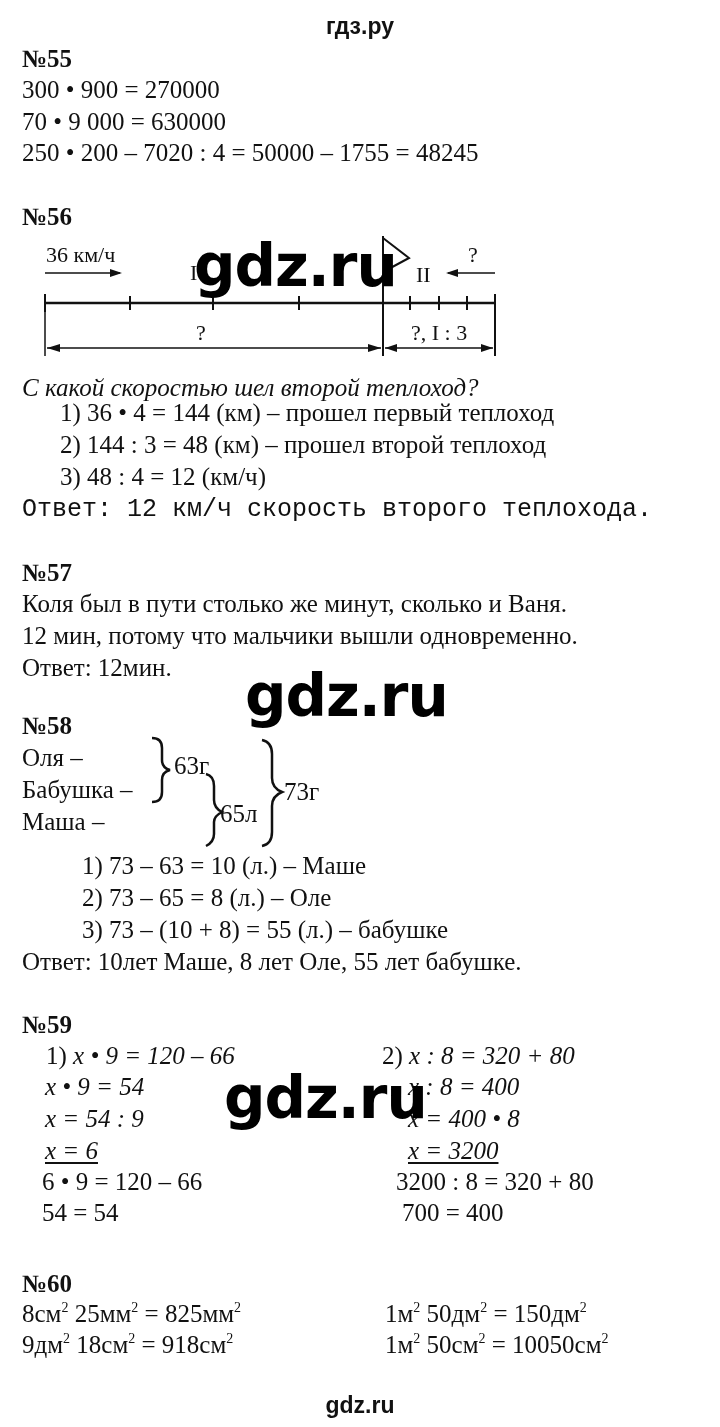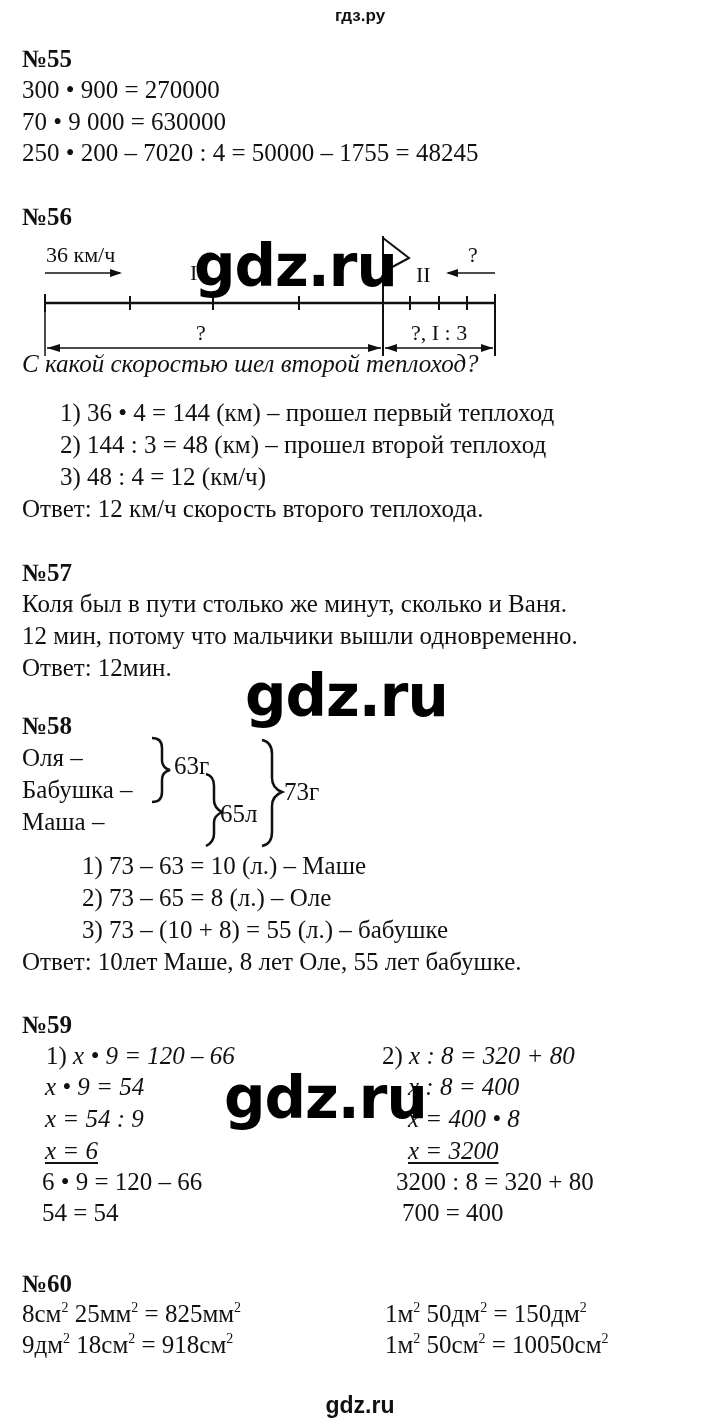--- a/index.html
+++ b/index.html
@@ -2,22 +2,22 @@
 <html><head>
   <meta charset="utf-8">
   <style>
     html, body { margin: 0; padding: 0; background: #ffffff; }
     body {
       width: 720px; height: 1427px; position: relative; overflow: hidden;
       font-family: "Liberation Serif", serif; color: #111111;
     }
     .abs { position: absolute; white-space: nowrap; }
     .site-head {
-      left: 0; width: 720px; top: 6px; text-align: center;
-      font-family: "Liberation Sans", sans-serif; font-weight: bold; font-size: 17px; color: #111;
+      left: 0; width: 720px; top: 13px; text-align: center;
+      font-family: "Liberation Sans", sans-serif; font-weight: bold; font-size: 23px; color: #111;
     }
     .site-foot {
       left: 0; width: 720px; top: 1392px; text-align: center;
       font-family: "Liberation Sans", sans-serif; font-weight: bold; font-size: 23px; color: #111;
     }
     .wm {
       font-family: "DejaVu Sans", sans-serif; font-weight: bold; font-size: 58px;
       color: #000; letter-spacing: -1px; z-index: 5;
     }
     .num { font-weight: bold; font-size: 25px; }
@@ -72,25 +72,25 @@
     <polygon points="493,348 481,344 481,352" fill="#111"></polygon>
   </svg>
   <div class="abs diag-label" style="left:46px; top:242px;">36 км/ч</div>
   <div class="abs diag-label" style="left:190px; top:260px;">I</div>
   <div class="abs diag-label" style="left:416px; top:262px;">II</div>
   <div class="abs diag-label" style="left:468px; top:242px;">?</div>
   <div class="abs diag-label" style="left:196px; top:320px;">?</div>
   <div class="abs diag-label" style="left:411px; top:320px;">?, I : 3</div>
 </div>
 
-<div class="abs line ital" style="left:22px; top:350px;">С какой скоростью шел второй теплоход?</div>
+<div class="abs line ital" style="left:22px; top:374px;">С какой скоростью шел второй теплоход?</div>
 <div class="abs line" style="left:60px; top:399px;">1) 36 • 4 = 144 (км) – прошел первый теплоход</div>
 <div class="abs line" style="left:60px; top:431px;">2) 144 : 3 = 48 (км) – прошел второй теплоход</div>
 <div class="abs line" style="left:60px; top:463px;">3) 48 : 4 = 12 (км/ч)</div>
-<div class="abs line" style="left:22px; top:495px;">Ответ: 12 км/ч скорость второго теплохода.</div>
+<div class="abs line" style="left:22px; top:495px;font-family:Liberation Mono, monospace;">Ответ: 12 км/ч скорость второго теплохода.</div>
 
 <div class="abs num" style="left:22px; top:559px;">№57</div>
 <div class="abs line" style="left:22px; top:590px;">Коля был в пути столько же минут, сколько и Ваня.</div>
 <div class="abs line" style="left:22px; top:622px;">12 мин, потому что мальчики вышли одновременно.</div>
 <div class="abs line" style="left:22px; top:654px;">Ответ: 12мин.</div>
 
 <div class="abs num" style="left:22px; top:712px;">№58</div>
 <div class="abs line" style="left:22px; top:744px;">Оля –</div>
 <div class="abs line" style="left:22px; top:776px;">Бабушка –</div>
 <div class="abs line" style="left:22px; top:808px;">Маша –</div>

